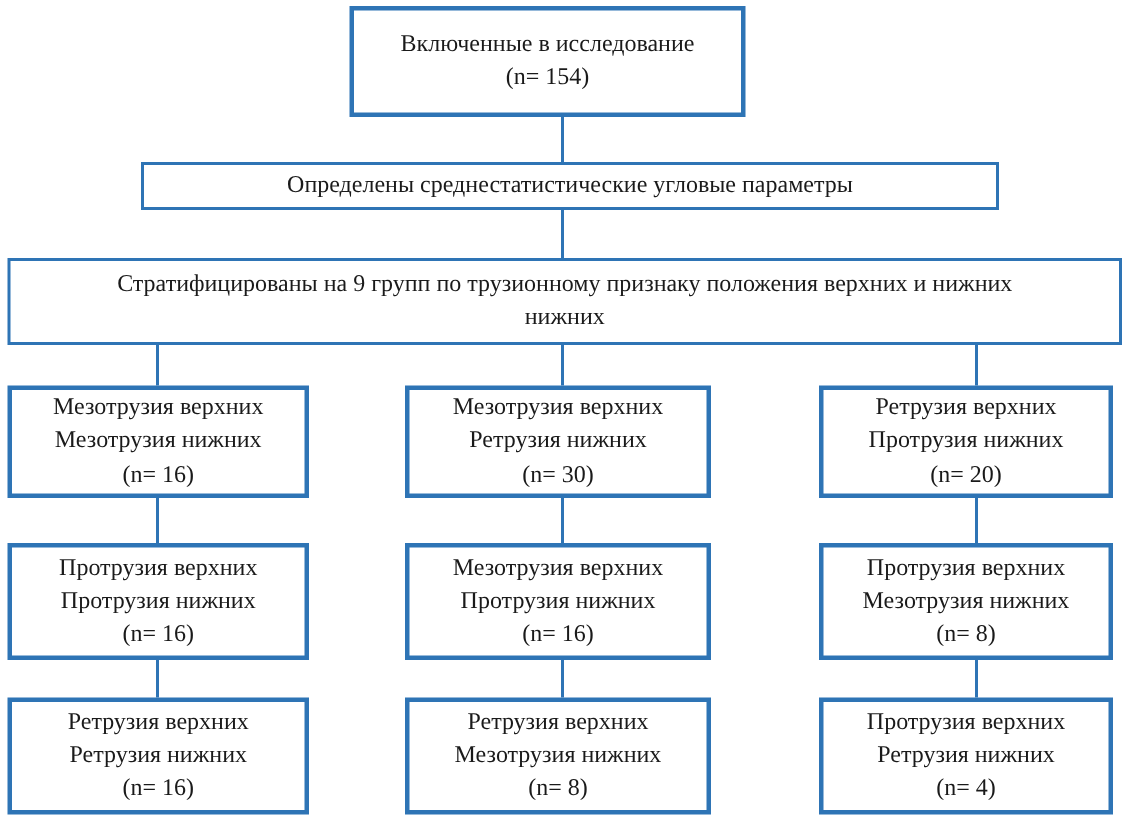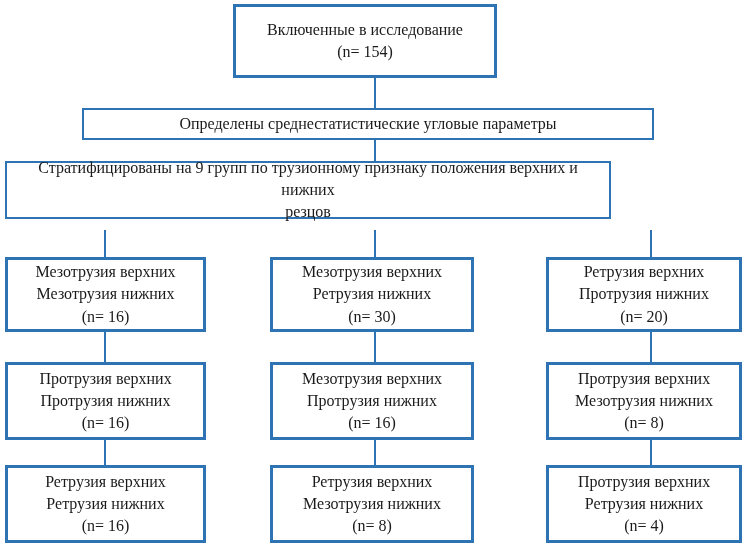--- a/index.html
+++ b/index.html
@@ -31,22 +31,22 @@
     padding: 1px 20px;
   }
   .node.thin { border-width: 2px; }
   .connector {
     position: absolute;
     width: 2px;
     background: #2E74B5;
   }
   
   .b1 { left: 233px; top: 4px;   width: 264px; height: 74px; }
-  .b2 { left: 82px;  top: 108px; width: 572px; height: 32px; }
-  .b3 { left: 5px;   top: 161px; width: 606px; height: 58px; align-items: center; }
+  .b2 { left: 94px;  top: 108px; width: 572px; height: 32px; }
+  .b3 { left: 5px;   top: 172px; width: 743px; height: 58px; align-items: center; }
   
   .c1 { left: 5px;   width: 201px; }
   .c2 { left: 270px; width: 204px; }
   .c3 { left: 546px; width: 196px; }
   
   .r1 { top: 257px; height: 75px; }
   .r2 { top: 362px; height: 78px; }
   .r3 { top: 465px; height: 78px; }
 </style>
 </head>
@@ -62,21 +62,21 @@
   <div class="connector" style="left:374px; top:77px; height:32px;"></div>
 
   <div class="node thin b2">
     <div>Определены среднестатистические угловые параметры</div>
   </div>
 
   <div class="connector" style="left:374px; top:139px; height:35px;"></div>
 
   <div class="node thin b3">
     <div>Стратифицированы на 9 групп по трузионному признаку положения верхних и нижних</div>
-    <div>резцов</div>
+    <div>нижних</div>
   </div>
 
   <div class="connector" style="left:104px; top:230px; height:28px;"></div>
   <div class="connector" style="left:374px; top:230px; height:28px;"></div>
   <div class="connector" style="left:650px; top:230px; height:28px;"></div>
 
   <div class="connector" style="left:104px; top:330px; height:33px;"></div>
   <div class="connector" style="left:374px; top:330px; height:33px;"></div>
   <div class="connector" style="left:650px; top:330px; height:33px;"></div>
 

